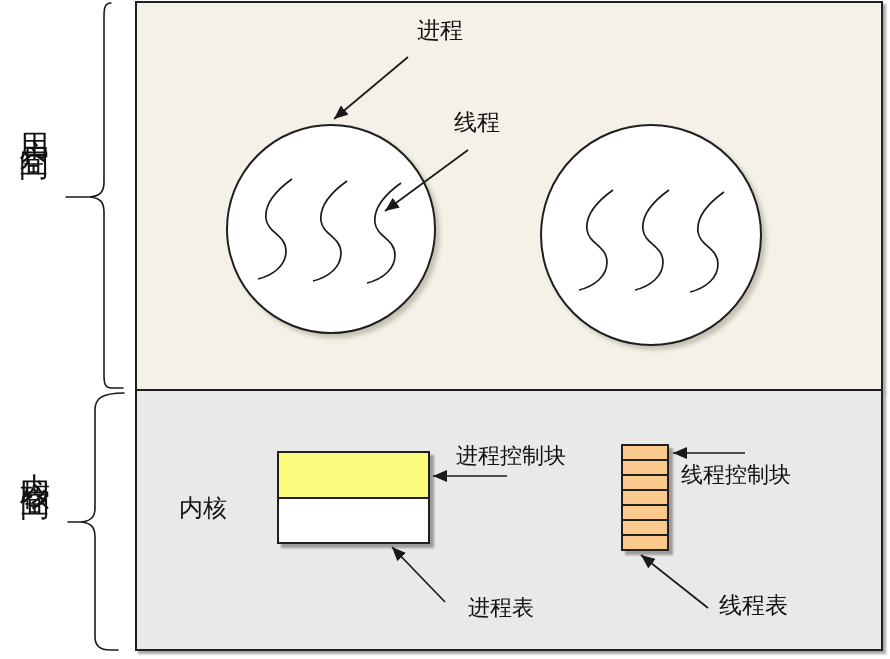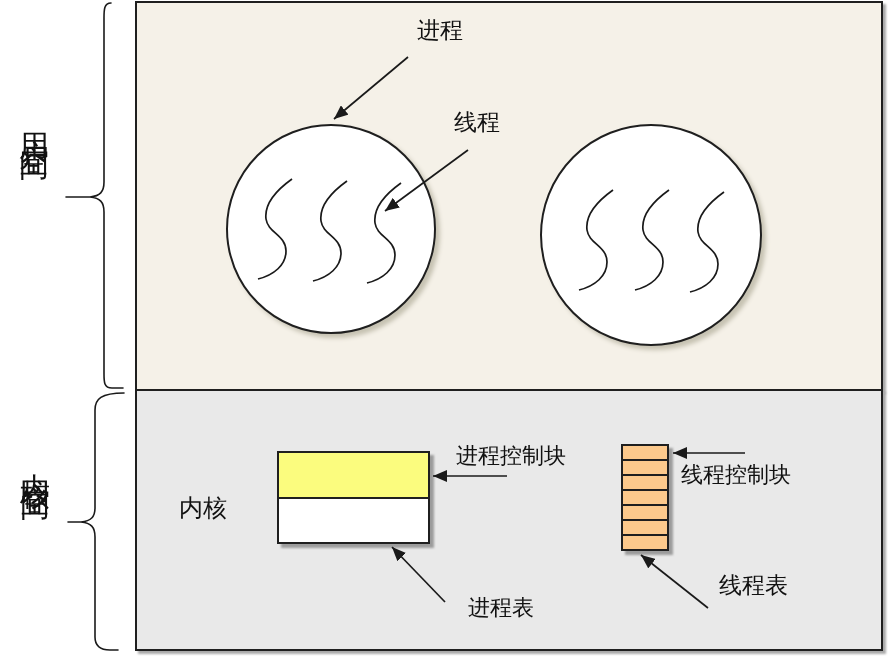--- a/index.html
+++ b/index.html
@@ -94,15 +94,15 @@
   <div class="lbl lbl-md" style="left:454px;top:110px;">线程</div>
 
   <div class="lbl lbl-lg" style="left:179px;top:495px;">内核</div>
 
   <div class="lbl lbl-sm" style="left:456px;top:444px;">进程控制块</div>
 
   <div class="lbl lbl-sm" style="left:468px;top:596px;">进程表</div>
 
   <div class="lbl lbl-sm" style="left:681px;top:419px;margin-top:44px;">线程控制块</div>
 
-  <div class="lbl lbl-md" style="left:719px;top:573px;">线程表</div>
+  <div class="lbl lbl-md" style="left:719px;top:593px;">线程表</div>
 
 </div>
 
 </body></html>

